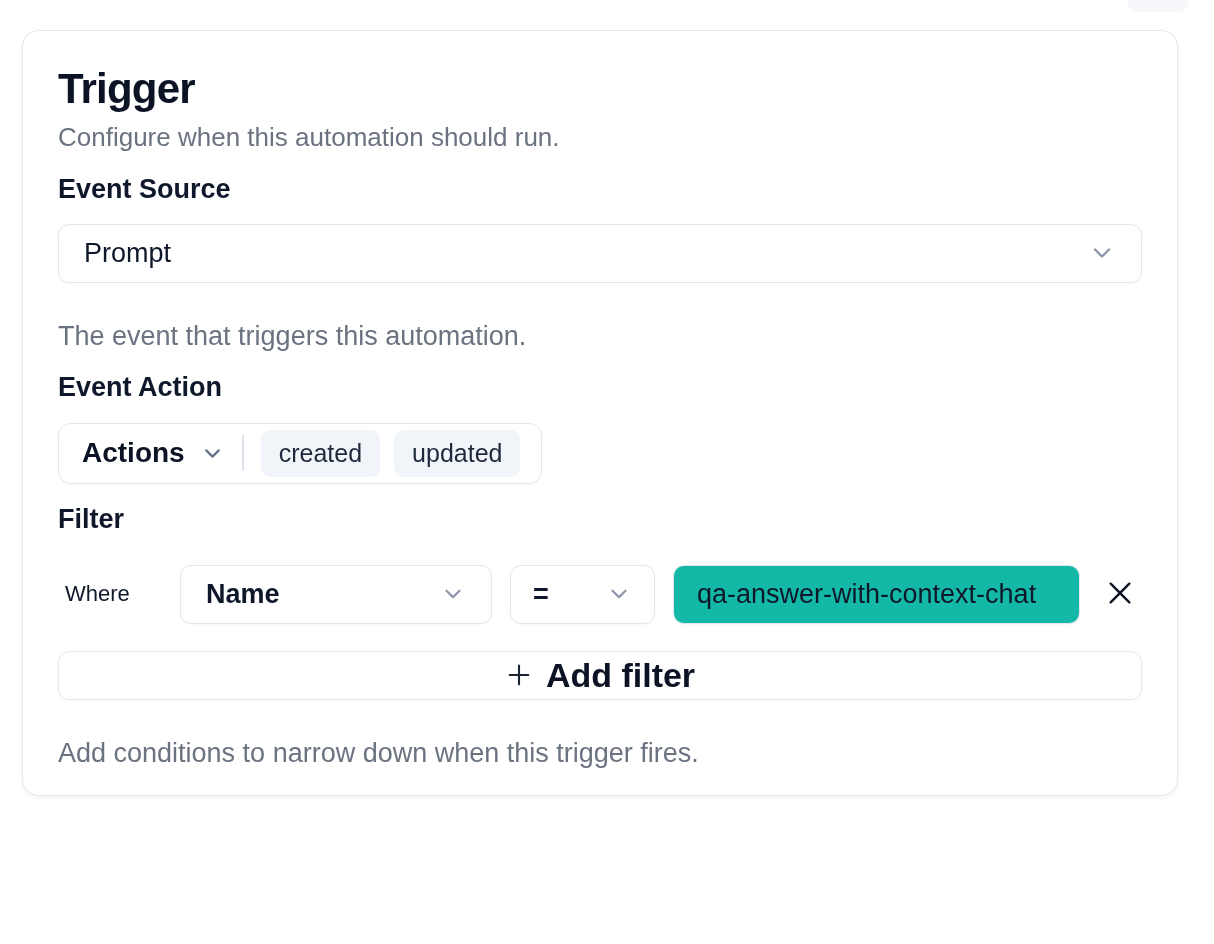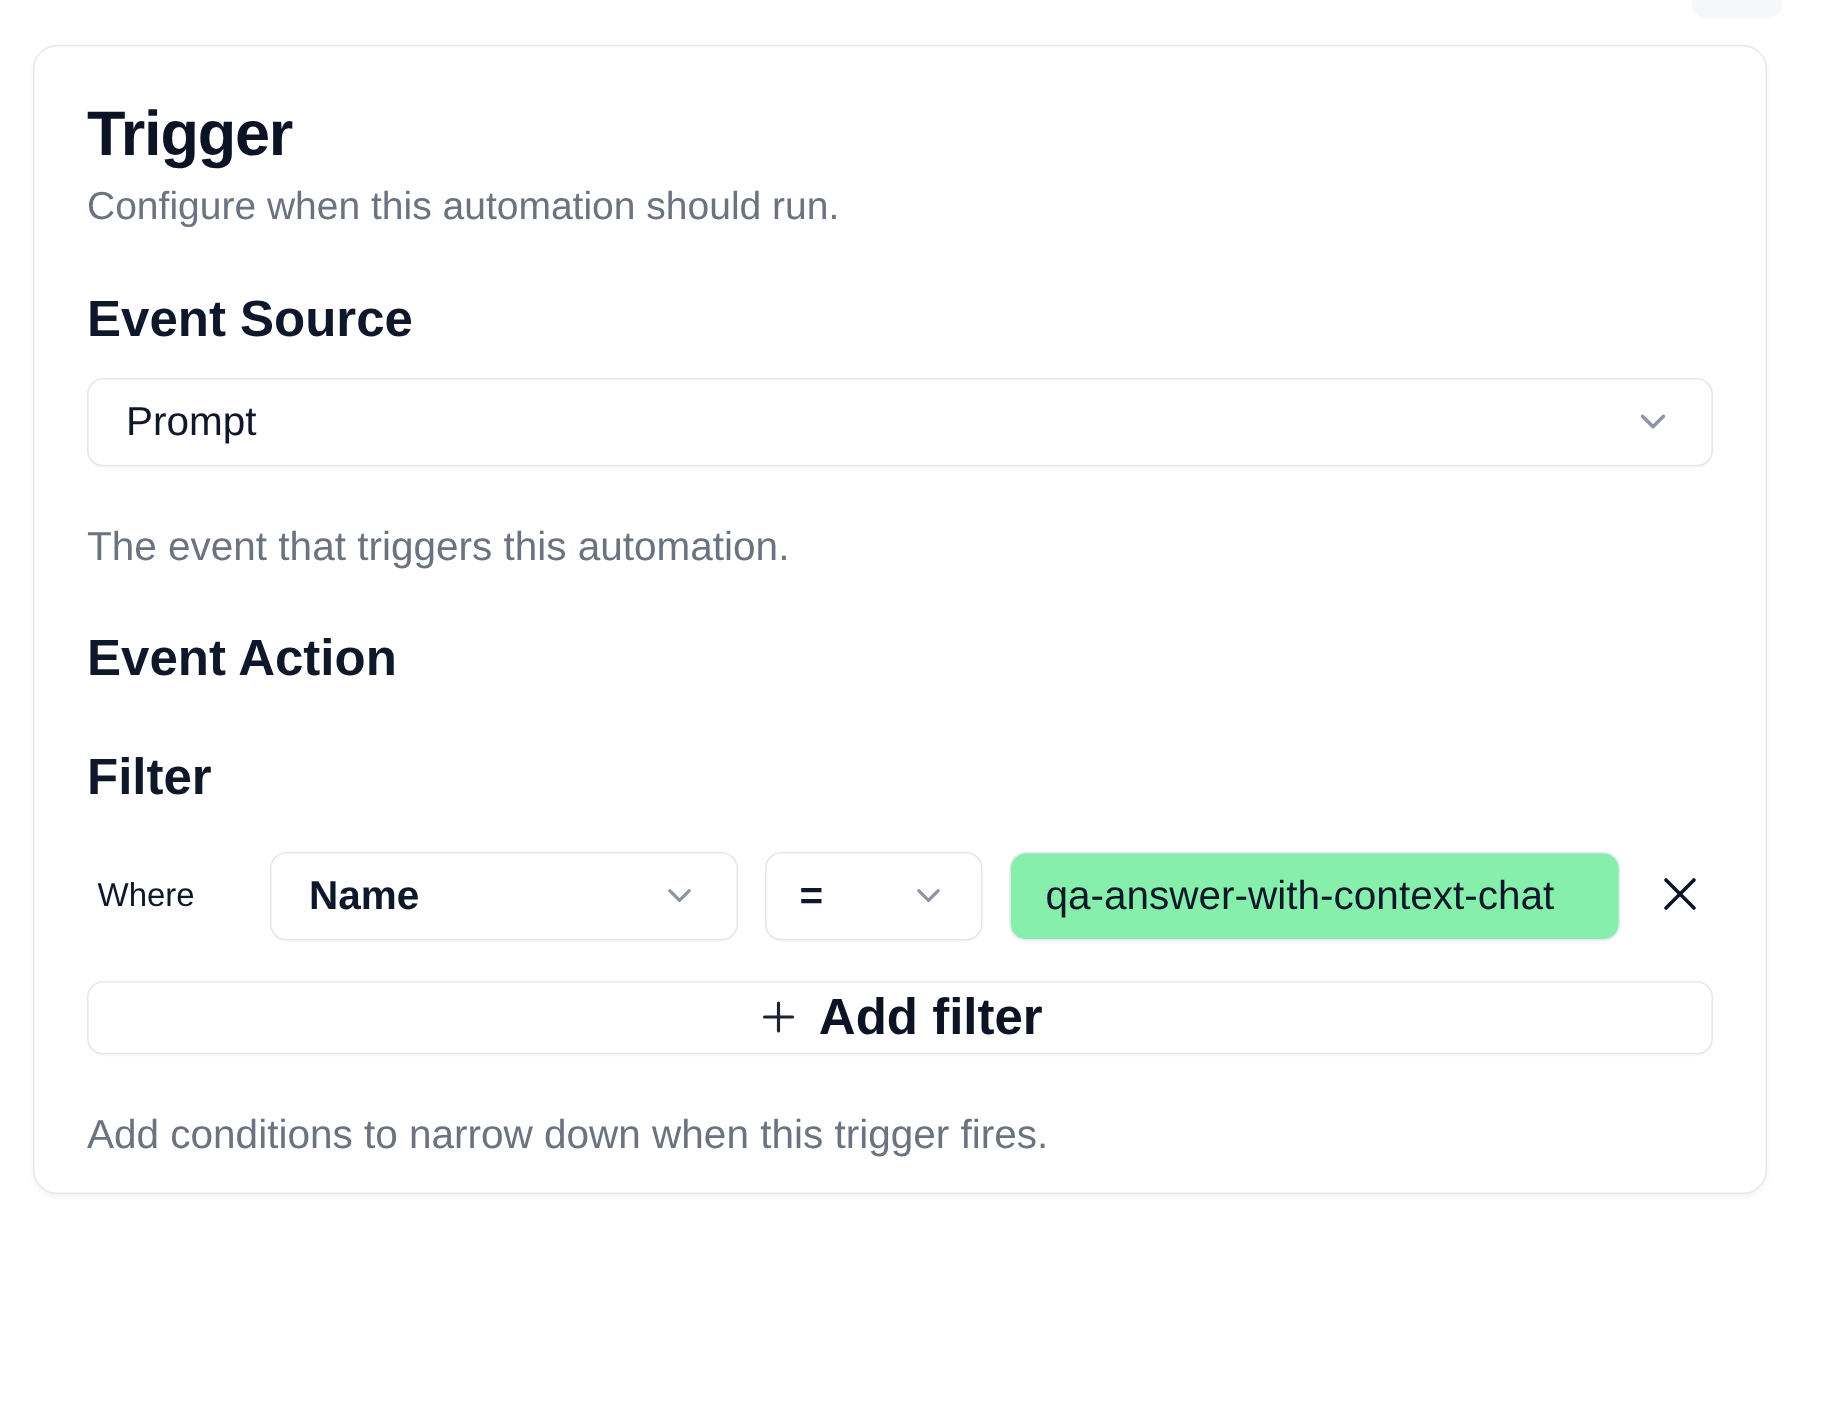--- a/index.html
+++ b/index.html
@@ -49,22 +49,22 @@
     letter-spacing: -0.8px;
     color: #0b1324;
   }
   .subtitle {
     margin: 8px 0 0 0;
     font-size: 26px;
     line-height: 1.25;
     color: #6b7280;
   }
   .field-label {
-    margin-top: 40px;
-    font-size: 34px;
+    margin-top: 20px;
+    font-size: 27px;
     font-weight: 600;
     color: #0f172a;
   }
   .help-text {
     margin: 38px 0 0 0;
     font-size: 27px;
     color: #6b7280;
   }
   .select {
     display: flex;
@@ -150,21 +150,21 @@
     padding: 0 22px;
     font-weight: 600;
   }
   .text-input {
     flex: 1 1 auto;
     min-width: 0;
     height: 59px;
     padding: 0 23px;
     border: 1px solid #e2e8f0;
     border-radius: 11px;
-    background: #86efac;
+    background: #14b8a6;
     font-family: inherit;
     font-size: 27px;
     color: #0f172a;
     outline: none;
     box-shadow: 0 1px 2px rgba(15, 23, 42, 0.03);
   }
   .remove-btn {
     flex: 0 0 auto;
     display: flex;
     align-items: center;
@@ -216,20 +216,33 @@
       <span class="chev">
         <svg width="28" height="28" viewBox="0 0 24 24" fill="none" stroke="#8b95a7" stroke-width="2" stroke-linecap="round" stroke-linejoin="round">
             <polyline points="6 9 12 15 18 9"></polyline>
           </svg>
       </span>
     </div>
     <p class="help-text">The event that triggers this automation.</p>
 
     
     <div class="field-label">Event Action</div>
+    <div class="actions-control">
+      <button class="actions-trigger">
+        <span>Actions</span>
+        <span class="chev">
+          <svg width="25" height="25" viewBox="0 0 24 24" fill="none" stroke="#64748b" stroke-width="2.2" stroke-linecap="round" stroke-linejoin="round">
+              <polyline points="6 9 12 15 18 9"></polyline>
+            </svg>
+        </span>
+      </button>
+      <span class="vdivider"></span>
+      <span class="tag">created</span>
+      <span class="tag">updated</span>
+    </div>
 
     
     <div class="field-label">Filter</div>
 
     <div class="filter-row">
       <span class="where-label">Where</span>
 
       <div class="select field-select" role="combobox">
         <span>Name</span>
         <span class="chev">

